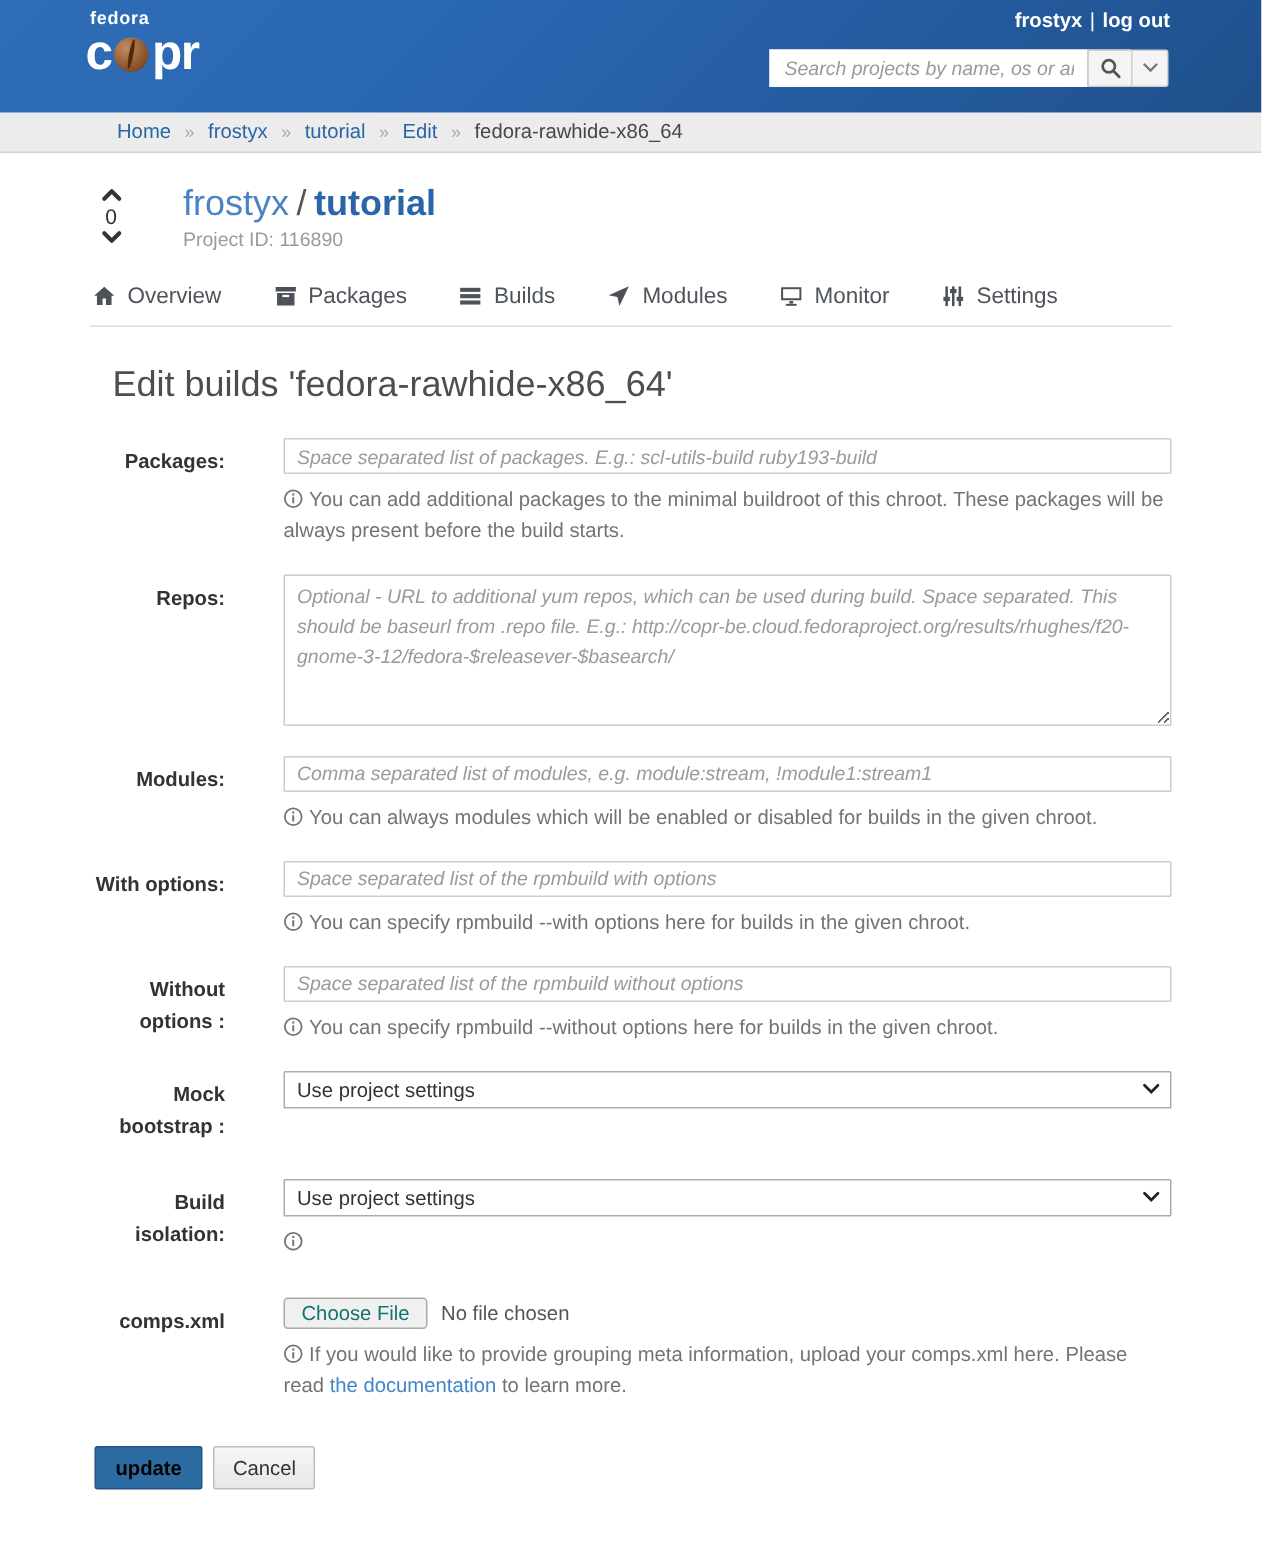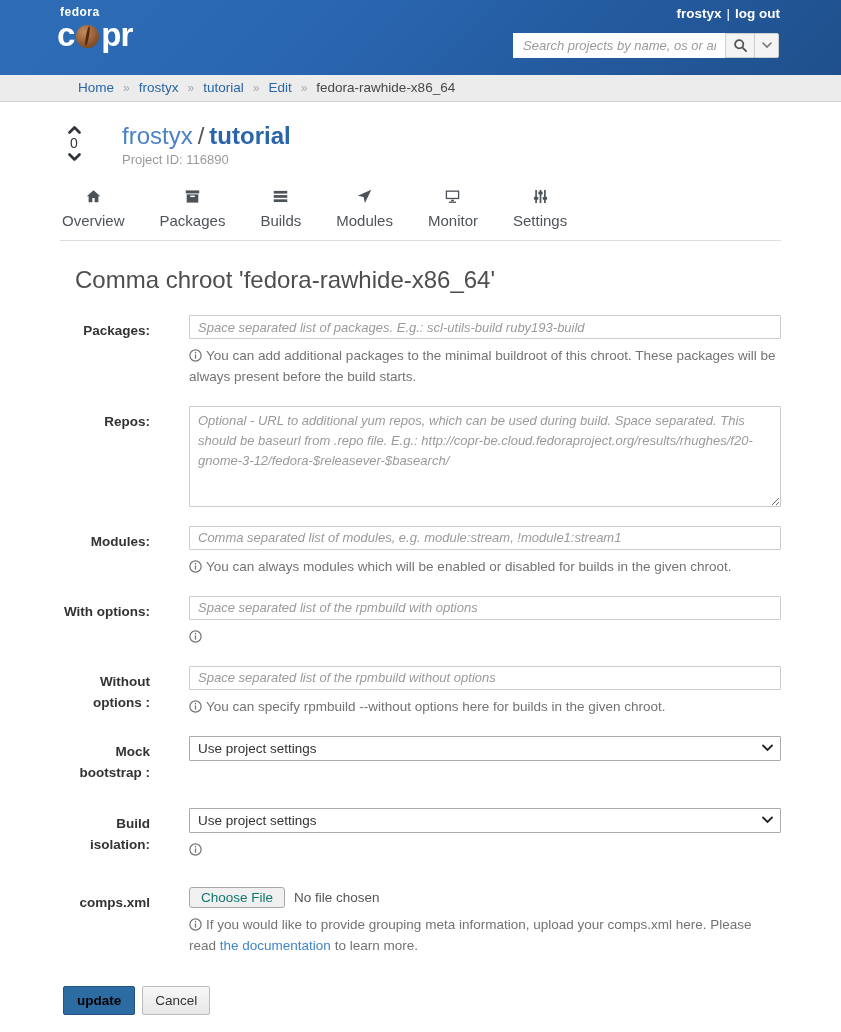--- a/index.html
+++ b/index.html
@@ -66,21 +66,21 @@
   .project-title { font-size: 24px; line-height: 27px; }
   .project-title .owner { color: #4a83c3; font-weight: 400; }
   .project-title .slash { color: #555; margin: 0 5px; }
   .project-title .pname { color: #2a64a9; font-weight: 700; }
   .project-id { color: #9a9a9a; font-size: 13px; margin-top: 3px; }
 
   
   .tabs { display: flex; margin-top: 13px; border-bottom: 1px solid #ddd; }
   .tab {
     display: flex; align-items: center; gap: 8px; margin-right: 31px;
-    padding: 9px 2px 11px 2px; font-size: 15px; color: #4e545a; cursor: pointer; flex-direction: column;
+    padding: 9px 2px 11px 2px; font-size: 15px; color: #4e545a; cursor: pointer;
   }
   .tab svg { fill: #4d5258; flex: 0 0 auto; }
 
   
   .page-heading { font-size: 24px; font-weight: 400; color: #4e4e4e; margin: 25px 0 21px; padding-left: 15px; }
 
   
   .form-row { display: flex; margin-bottom: 15px; }
   .label-col {
     flex: 0 0 90px; text-align: right; font-weight: 700; font-size: 13.5px;
@@ -246,21 +246,21 @@
             <rect x="11.8" y="1" width="1.8" height="14"></rect>
             <rect x="1" y="8.4" width="4.6" height="3"></rect>
             <rect x="5.7" y="2.8" width="4.6" height="3"></rect>
             <rect x="10.4" y="8.4" width="4.6" height="3"></rect>
           </svg>
       </span>
       <span>Settings</span>
     </div>
   </div>
 
-  <div class="page-heading">Comma chroot 'fedora-rawhide-x86_64'</div>
+  <div class="page-heading">Edit builds 'fedora-rawhide-x86_64'</div>
 
   <div>
 
     <div class="form-row">
       <div class="label-col">Packages:</div>
       <div class="control-col">
         <input class="text-input" type="text" placeholder="Space separated list of packages. E.g.: scl-utils-build ruby193-build" style="">
         <div class="help-block">
           <span class="info-icon"><svg width="13" height="13" viewBox="0 0 13 13">
                 <circle cx="6.5" cy="6.5" r="5.6" fill="none" stroke="currentColor" stroke-width="1.2"></circle>
@@ -294,21 +294,21 @@
 
     <div class="form-row">
       <div class="label-col">With options:</div>
       <div class="control-col">
         <input class="text-input" type="text" placeholder="Space separated list of the rpmbuild with options" style="">
         <div class="help-block">
           <span class="info-icon"><svg width="13" height="13" viewBox="0 0 13 13">
                 <circle cx="6.5" cy="6.5" r="5.6" fill="none" stroke="currentColor" stroke-width="1.2"></circle>
                 <rect x="5.85" y="5.5" width="1.3" height="4.1" fill="currentColor"></rect>
                 <rect x="5.85" y="2.9" width="1.3" height="1.5" fill="currentColor"></rect>
-              </svg></span>
+              </svg></span><span>You can specify rpmbuild --with options here for builds in the given chroot.</span>
         </div>
       </div>
     </div>
 
     <div class="form-row">
       <div class="label-col">Without options :</div>
       <div class="control-col">
         <input class="text-input" type="text" placeholder="Space separated list of the rpmbuild without options" style="">
         <div class="help-block">
           <span class="info-icon"><svg width="13" height="13" viewBox="0 0 13 13">

